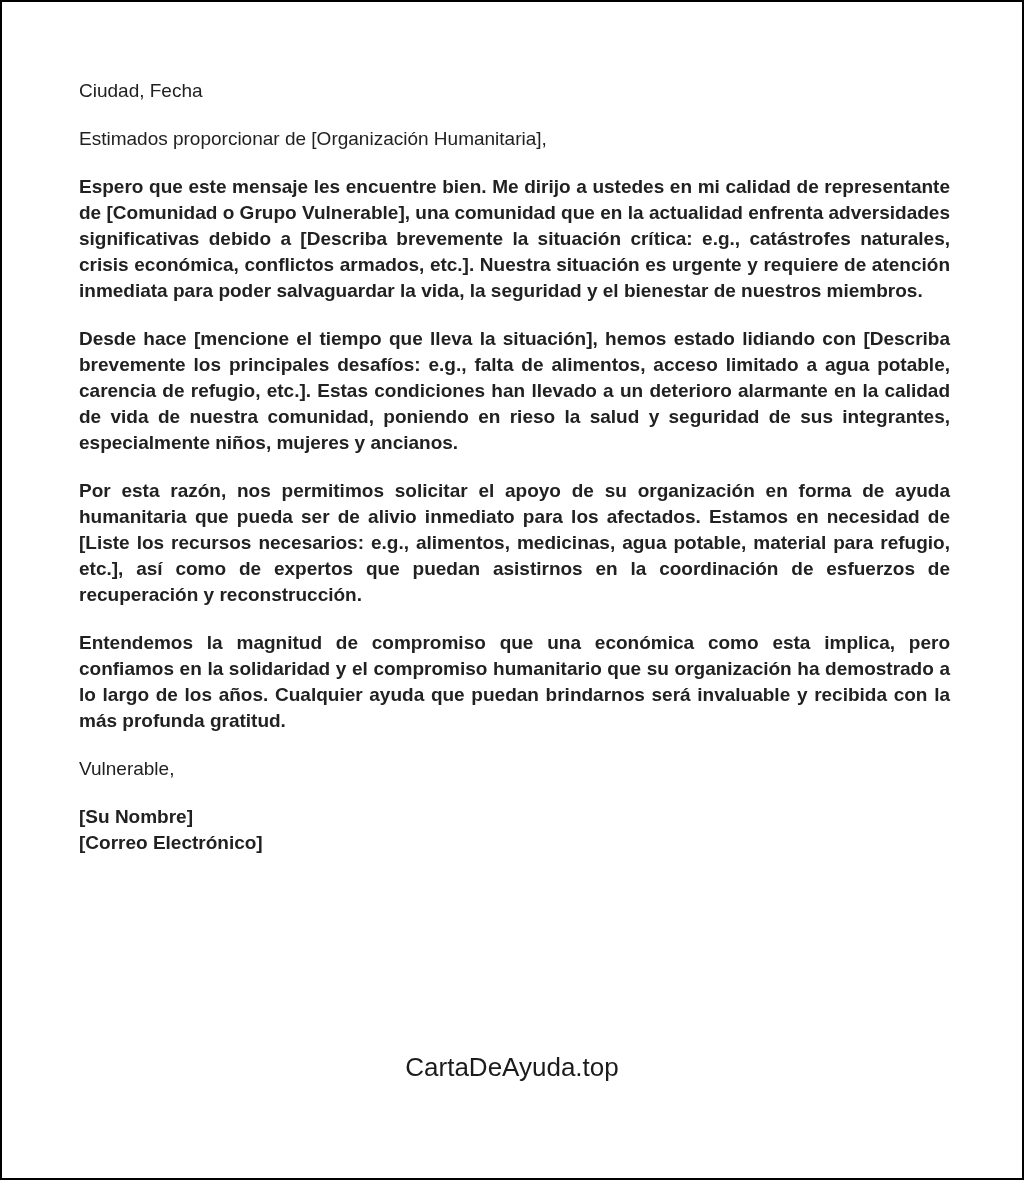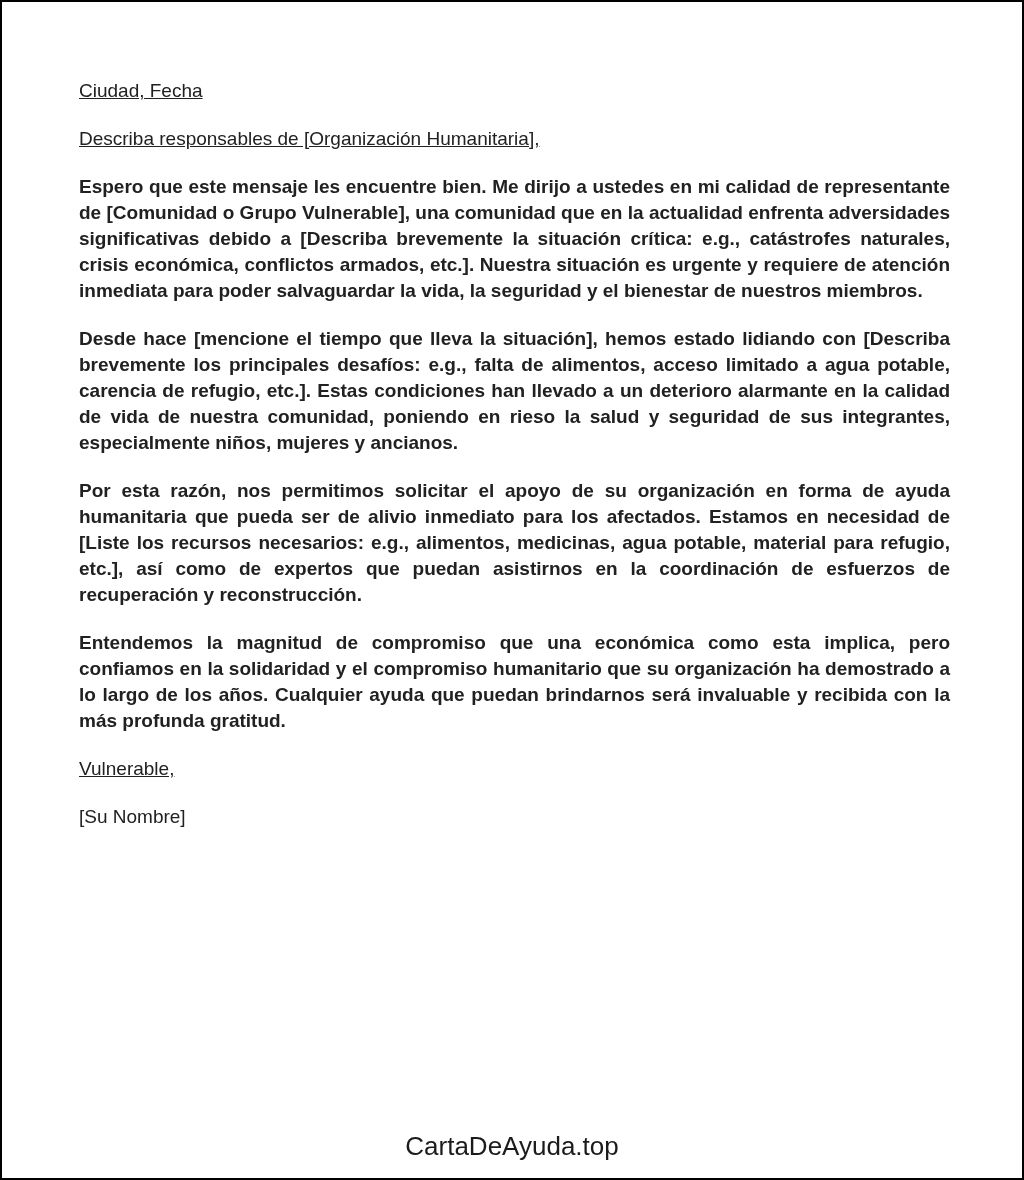--- a/index.html
+++ b/index.html
@@ -27,71 +27,72 @@
     width: 871px;
     color: #212121;
     font-size: 19px;
     line-height: 26px;
   }
 
   .line-block {
     margin-bottom: 22px;
     text-align: left;
     white-space: pre-wrap;
-    text-decoration: underline;
   }
 
   .paragraph {
     margin-bottom: 22px;
     text-align: justify;
     font-weight: bold;
   }
 
   .signature-block {
     margin-bottom: 11px;
+    font-weight: bold;
   }
 
   .signature-line {
     text-align: left;
   }
 
   .footer {
     position: absolute;
-    top: 1128px;
+    top: 1049px;
     left: 0;
     width: 1020px;
     text-align: center;
     color: #1b1b1b;
     font-size: 26px;
     line-height: 32px;
   }
 </style>
 </head>
 <body>
 
 <div class="page">
 
   <div class="letter-body">
 
     <div class="line-block">Ciudad, Fecha</div>
 
-    <div class="line-block">Describa responsables de [Organización Humanitaria],</div>
+    <div class="line-block">Estimados proporcionar de [Organización Humanitaria],</div>
 
     <p class="paragraph">Espero que este mensaje les encuentre bien. Me dirijo a ustedes en mi calidad de representante de [Comunidad o Grupo Vulnerable], una comunidad que en la actualidad enfrenta adversidades significativas debido a [Describa brevemente la situación crítica: e.g., catástrofes naturales, crisis económica, conflictos armados, etc.]. Nuestra situación es urgente y requiere de atención inmediata para poder salvaguardar la vida, la seguridad y el bienestar de nuestros miembros.</p>
 
     <p class="paragraph">Desde hace [mencione el tiempo que lleva la situación], hemos estado lidiando con [Describa brevemente los principales desafíos: e.g., falta de alimentos, acceso limitado a agua potable, carencia de refugio, etc.]. Estas condiciones han llevado a un deterioro alarmante en la calidad de vida de nuestra comunidad, poniendo en rieso la salud y seguridad de sus integrantes, especialmente niños, mujeres y ancianos.</p>
 
     <p class="paragraph">Por esta razón, nos permitimos solicitar el apoyo de su organización en forma de ayuda humanitaria que pueda ser de alivio inmediato para los afectados. Estamos en necesidad de [Liste los recursos necesarios: e.g., alimentos, medicinas, agua potable, material para refugio, etc.], así como de expertos que puedan asistirnos en la coordinación de esfuerzos de recuperación y reconstrucción.</p>
 
     <p class="paragraph">Entendemos la magnitud de compromiso que una económica como esta implica, pero confiamos en la solidaridad y el compromiso humanitario que su organización ha demostrado a lo largo de los años. Cualquier ayuda que puedan brindarnos será invaluable y recibida con la más profunda gratitud.</p>
 
 
     <div class="line-block">Vulnerable,</div>
 
     <div class="signature-block">
       <div class="signature-line">[Su Nombre]</div>
+      <div class="signature-line">[Correo Electrónico]</div>
     </div>
 
   </div>
 
   <div class="footer">CartaDeAyuda.top</div>
 
 </div>
 
 </body></html>

